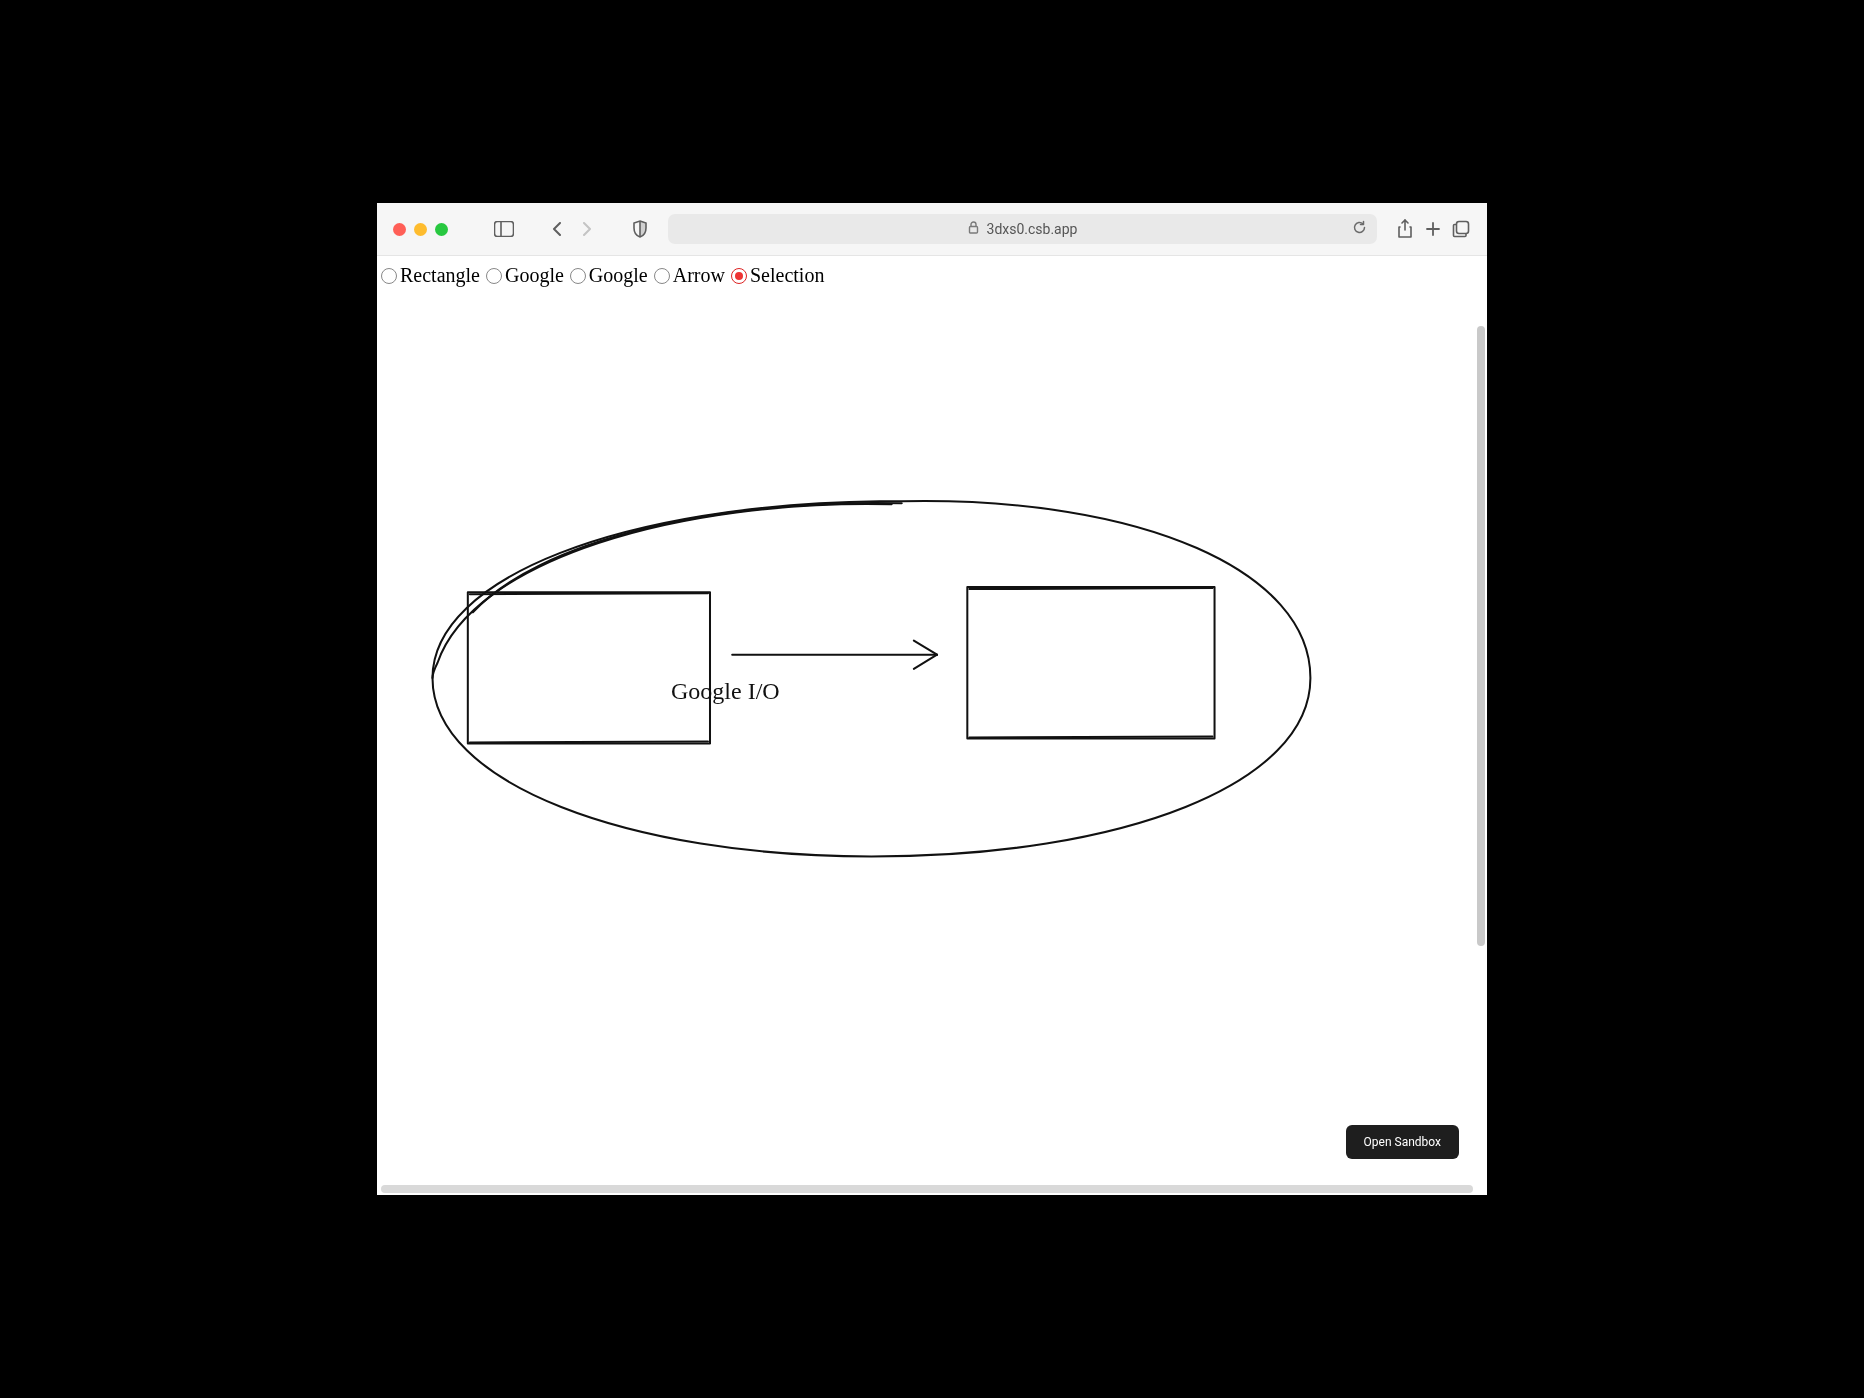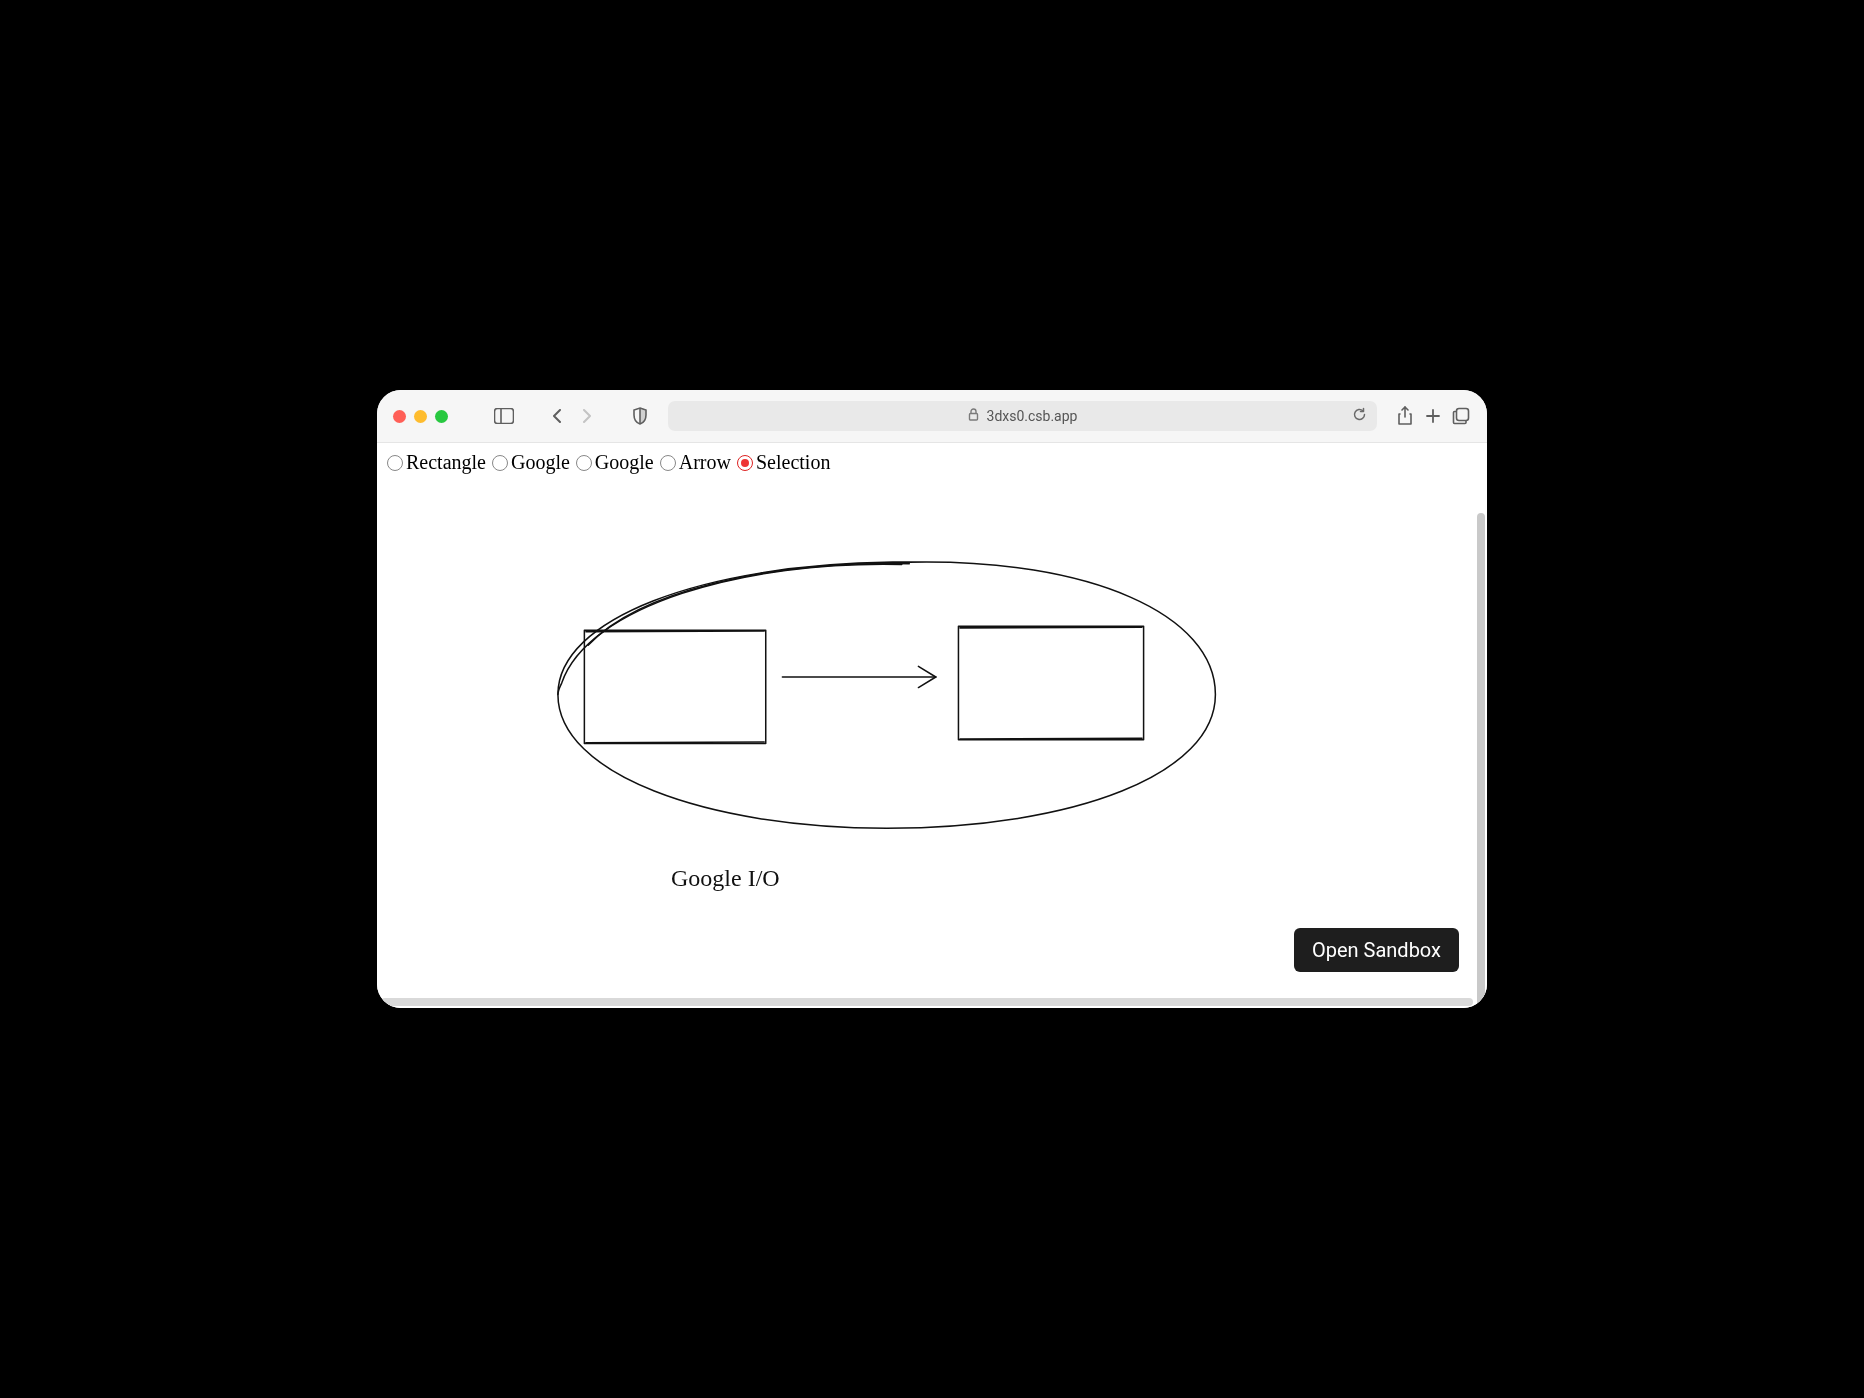--- a/index.html
+++ b/index.html
@@ -5,23 +5,23 @@
   html,body{margin:0;padding:0;height:100%;}
   body{
     background:#000;
     display:flex;
     align-items:center;
     justify-content:center;
     font-family:-apple-system,BlinkMacSystemFont,"Segoe UI",Roboto,sans-serif;
   }
   .window{
     width:1110px;
-    height:618px;
+    height:992px;
     background:#fff;
-    border-radius:24px;
+    border-radius:0;
     box-shadow:0 20px 60px rgba(0,0,0,.5);
     display:flex;
     flex-direction:column;
     overflow:hidden;
     position:relative;
   }
   
   .titlebar{
     height:52px;
     background:#f6f6f6;
@@ -59,21 +59,21 @@
   .content{
     flex:1;
     position:relative;
     background:#fff;
     overflow:hidden;
   }
   .toolbar{
     display:flex;
     align-items:center;
     gap:2px;
-    padding:8px 10px 4px 10px;
+    padding:8px 10px 4px 4px;
     font-family:"Times New Roman",serif;
     font-size:20px;
     color:#000;
   }
   .radio{
     width:14px;height:14px;border:1.5px solid #888;border-radius:50%;
     display:inline-flex;align-items:center;justify-content:center;
     margin-right:1px;
   }
   .radio.checked{border-color:#d22;}
@@ -102,21 +102,21 @@
   
   .sandbox-btn{
     position:absolute;
     right:28px;
     bottom:36px;
     background:#1e1e1e;
     color:#fff;
     border:none;
     border-radius:6px;
     padding:10px 18px;
-    font-size:20px;
+    font-size:12px;
     font-family:inherit;
   }
   
   .vscroll{position:absolute;top:70px;right:2px;width:8px;height:620px;background:#c9c9c9;border-radius:4px;}
   .hscroll{position:absolute;left:4px;right:14px;bottom:2px;height:8px;background:#d9d9d9;border-radius:4px;}
 </style>
 </head>
 <body>
 
 <div class="window">

